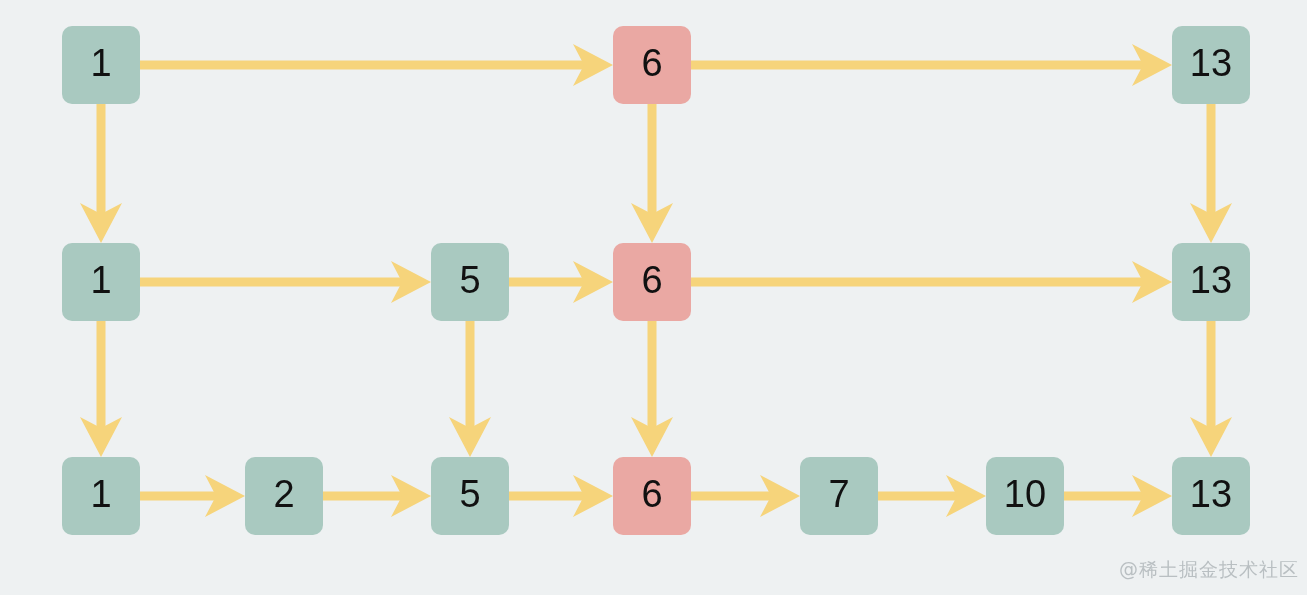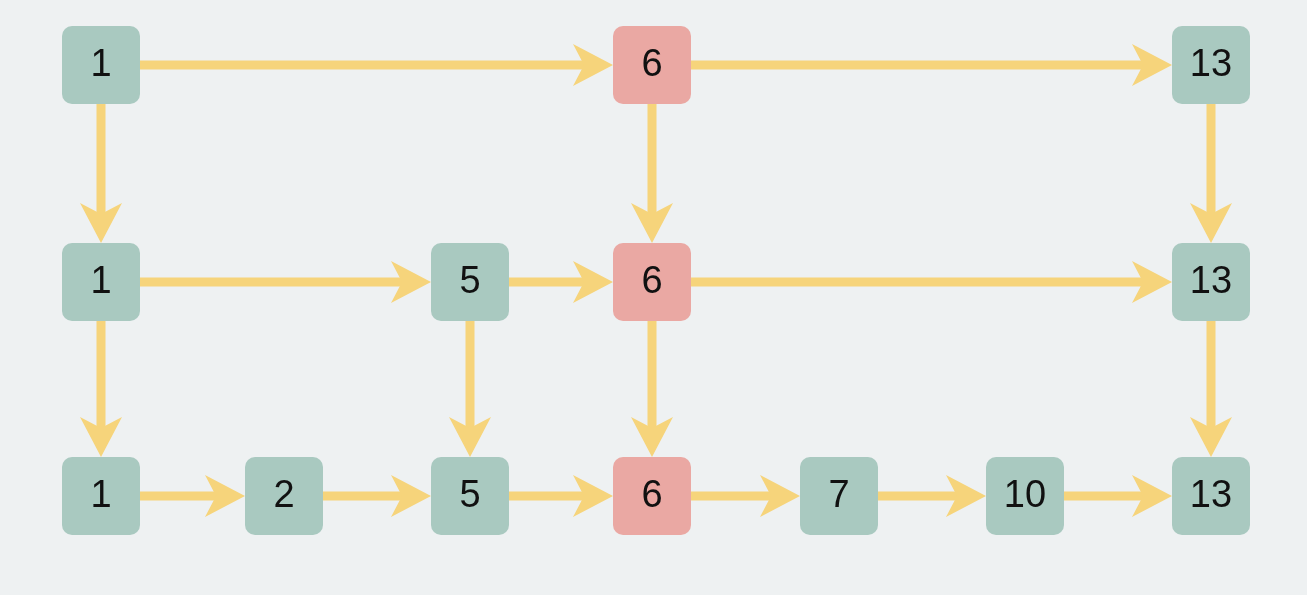--- a/index.html
+++ b/index.html
@@ -182,14 +182,15 @@
           <rect x="986" y="457" width="78" height="78" rx="10" ry="10" fill="#a9c9c0" class="node-rect"></rect>
           <text x="1025" y="497" class="node-label">10</text>
         </g>
         <g>
           <rect x="1172" y="457" width="78" height="78" rx="10" ry="10" fill="#a9c9c0" class="node-rect"></rect>
           <text x="1211" y="497" class="node-label">13</text>
         </g>
       </g>
   </svg>
 
+  <div class="watermark">@稀土掘金技术社区</div>
 
 </div>
 
 </body></html>

